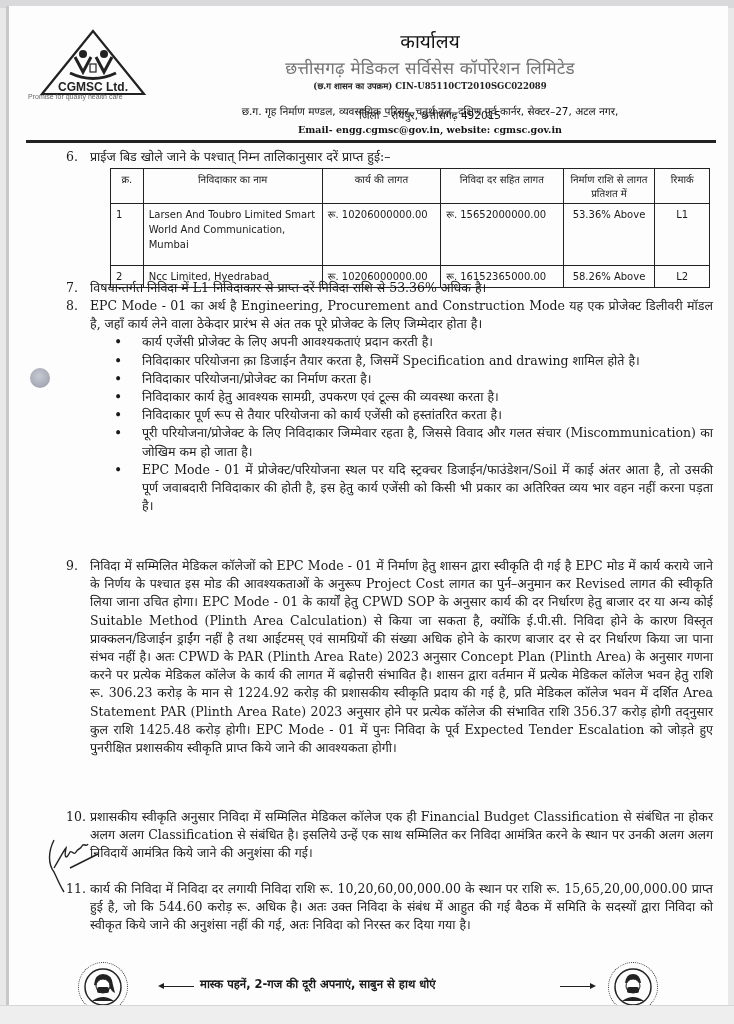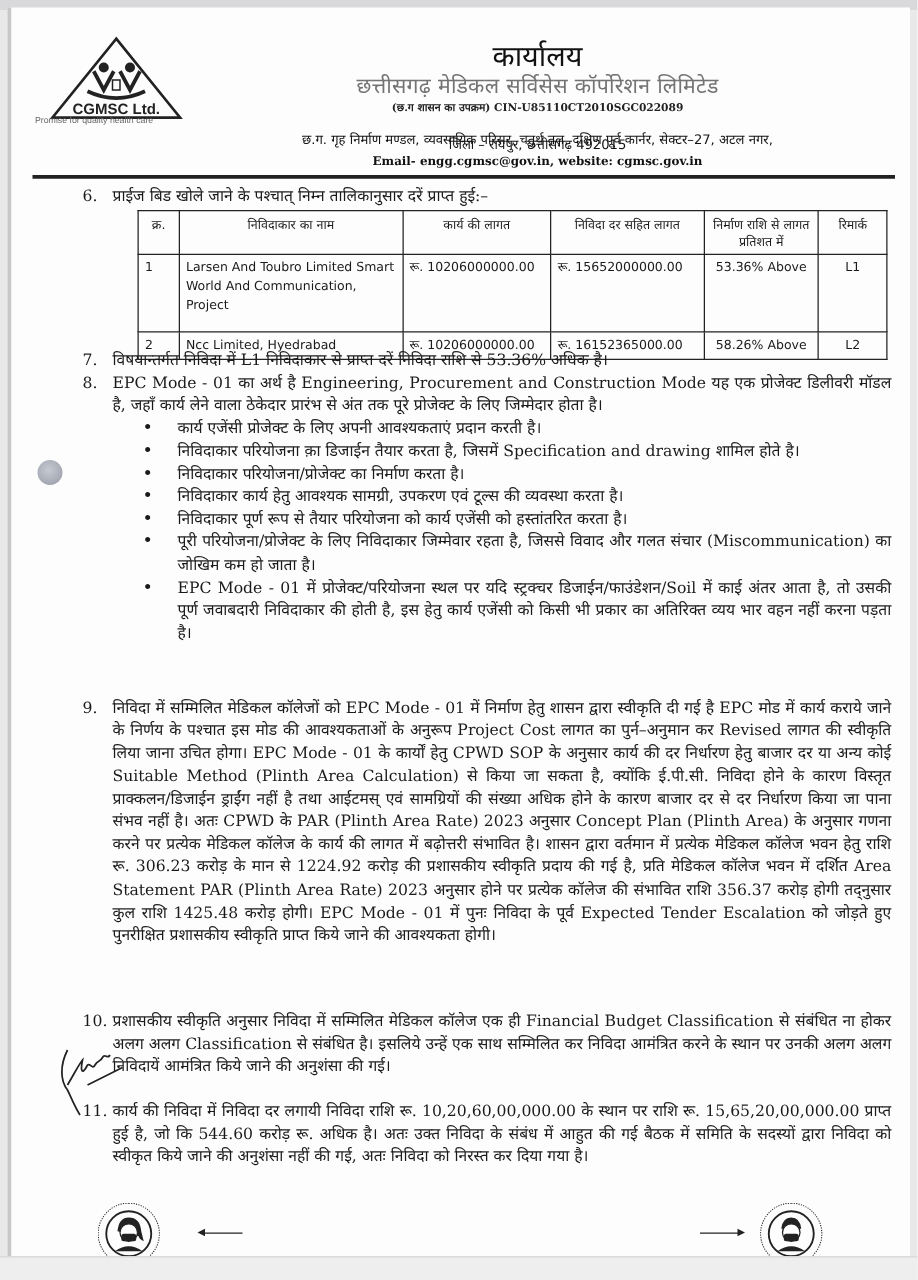--- a/index.html
+++ b/index.html
@@ -5,21 +5,21 @@
   html, body { margin:0; padding:0; }
   body { width:734px; height:1024px; background:#e9e9ea; position:relative; overflow:hidden; font-family:"DejaVu Serif","Liberation Serif",serif; color:#1a1a1a; }
   .page { position:absolute; left:6px; top:6px; width:722px; height:1000px; background:#fdfdfd; border-left:3px solid #c8c8c8; box-sizing:border-box; }
   .shade-top { position:absolute; left:0; top:0; width:734px; height:8px; background:#d9d9db; }
   .shade-bottom { position:absolute; left:0; bottom:0; width:734px; height:18px; background:#eeeeef; border-top:1px solid #d6d6d6; }
 
   
   .logo { position:absolute; left:38px; top:28px; width:110px; height:72px; }
   .logo-tag { position:absolute; left:28px; top:93px; font-family:"Liberation Sans",sans-serif; font-size:7px; color:#666; white-space:nowrap; }
   .hdr { position:absolute; left:170px; width:520px; text-align:center; white-space:nowrap; }
-  .hdr-office { top:28px; font-family:"DejaVu Sans",sans-serif; font-size:23px; font-weight:normal; color:#111; }
+  .hdr-office { top:28px; font-family:"DejaVu Sans",sans-serif; font-size:19px; font-weight:normal; color:#111; }
   .hdr-corp { top:56px; font-family:"DejaVu Sans",sans-serif; font-size:17px; color:#737373; letter-spacing:0.2px; }
   .hdr-cin { top:80px; font-size:8.5px; font-weight:bold; color:#222; }
   .hdr-addr1 { top:104px; font-family:"DejaVu Sans",sans-serif; font-size:10.5px; color:#111; }
   .hdr-addr2 { top:108px; font-family:"DejaVu Sans",sans-serif; font-size:10.5px; color:#111; }
   .hdr-email { top:124px; font-size:9.5px; font-weight:bold; color:#111; }
   .rule { position:absolute; left:26px; top:140px; width:690px; height:3px; background:#222; }
 
   
   .para { position:absolute; left:90px; width:623px; font-size:12.5px; line-height:18.2px; text-align:justify; }
   .num { position:absolute; left:-24px; top:0; }
@@ -93,21 +93,21 @@
       <th class="c2">निविदाकार का नाम</th>
       <th class="c3">कार्य की लागत</th>
       <th class="c4">निविदा दर सहित लागत</th>
       <th class="c5">निर्माण राशि से लागत प्रतिशत में</th>
       <th class="c6">रिमार्क</th>
     </tr>
   </thead>
   <tbody>
     <tr class="r1">
       <td>1</td>
-      <td>Larsen And Toubro Limited Smart World And Communication, Project</td>
+      <td>Larsen And Toubro Limited Smart World And Communication, Mumbai</td>
       <td>रू. 10206000000.00</td>
       <td>रू. 15652000000.00</td>
       <td class="center">53.36% Above</td>
       <td class="center">L1</td>
     </tr>
     <tr>
       <td>2</td>
       <td>Ncc Limited, Hyedrabad</td>
       <td>रू. 10206000000.00</td>
       <td>रू. 16152365000.00</td>
@@ -162,20 +162,21 @@
   <div class="avatar avatar-l">
     <svg width="40" height="40" viewBox="0 0 40 40">
       <circle cx="20" cy="20" r="18" fill="none" stroke="#222" stroke-width="1.5"></circle>
       <path d="M11,18 Q12,7 20,7 Q29,7 30,18 L32,26 Q28,24 28,22" fill="#222"></path>
       <circle cx="20" cy="19" r="7" fill="#fff" stroke="#222" stroke-width="1"></circle>
       <rect x="14" y="20" width="12" height="6" rx="2" fill="#222"></rect>
       <path d="M9,34 Q20,26 31,34" fill="#222"></path>
     </svg>
   </div>
   <div class="arrow-l"></div>
+  <div class="foot-text">मास्क पहनें, 2-गज की दूरी अपनाएं, साबुन से हाथ धोएं</div>
   <div class="arrow-r"></div>
   <div class="avatar avatar-r">
     <svg width="40" height="40" viewBox="0 0 40 40">
       <circle cx="20" cy="20" r="18" fill="none" stroke="#222" stroke-width="1.5"></circle>
       <path d="M12,16 Q13,7 20,7 Q27,7 28,16 Z" fill="#222"></path>
       <circle cx="20" cy="19" r="7" fill="#fff" stroke="#222" stroke-width="1"></circle>
       <rect x="14" y="20" width="12" height="6" rx="2" fill="#222"></rect>
       <path d="M9,34 Q20,26 31,34" fill="#222"></path>
     </svg>
   </div>

